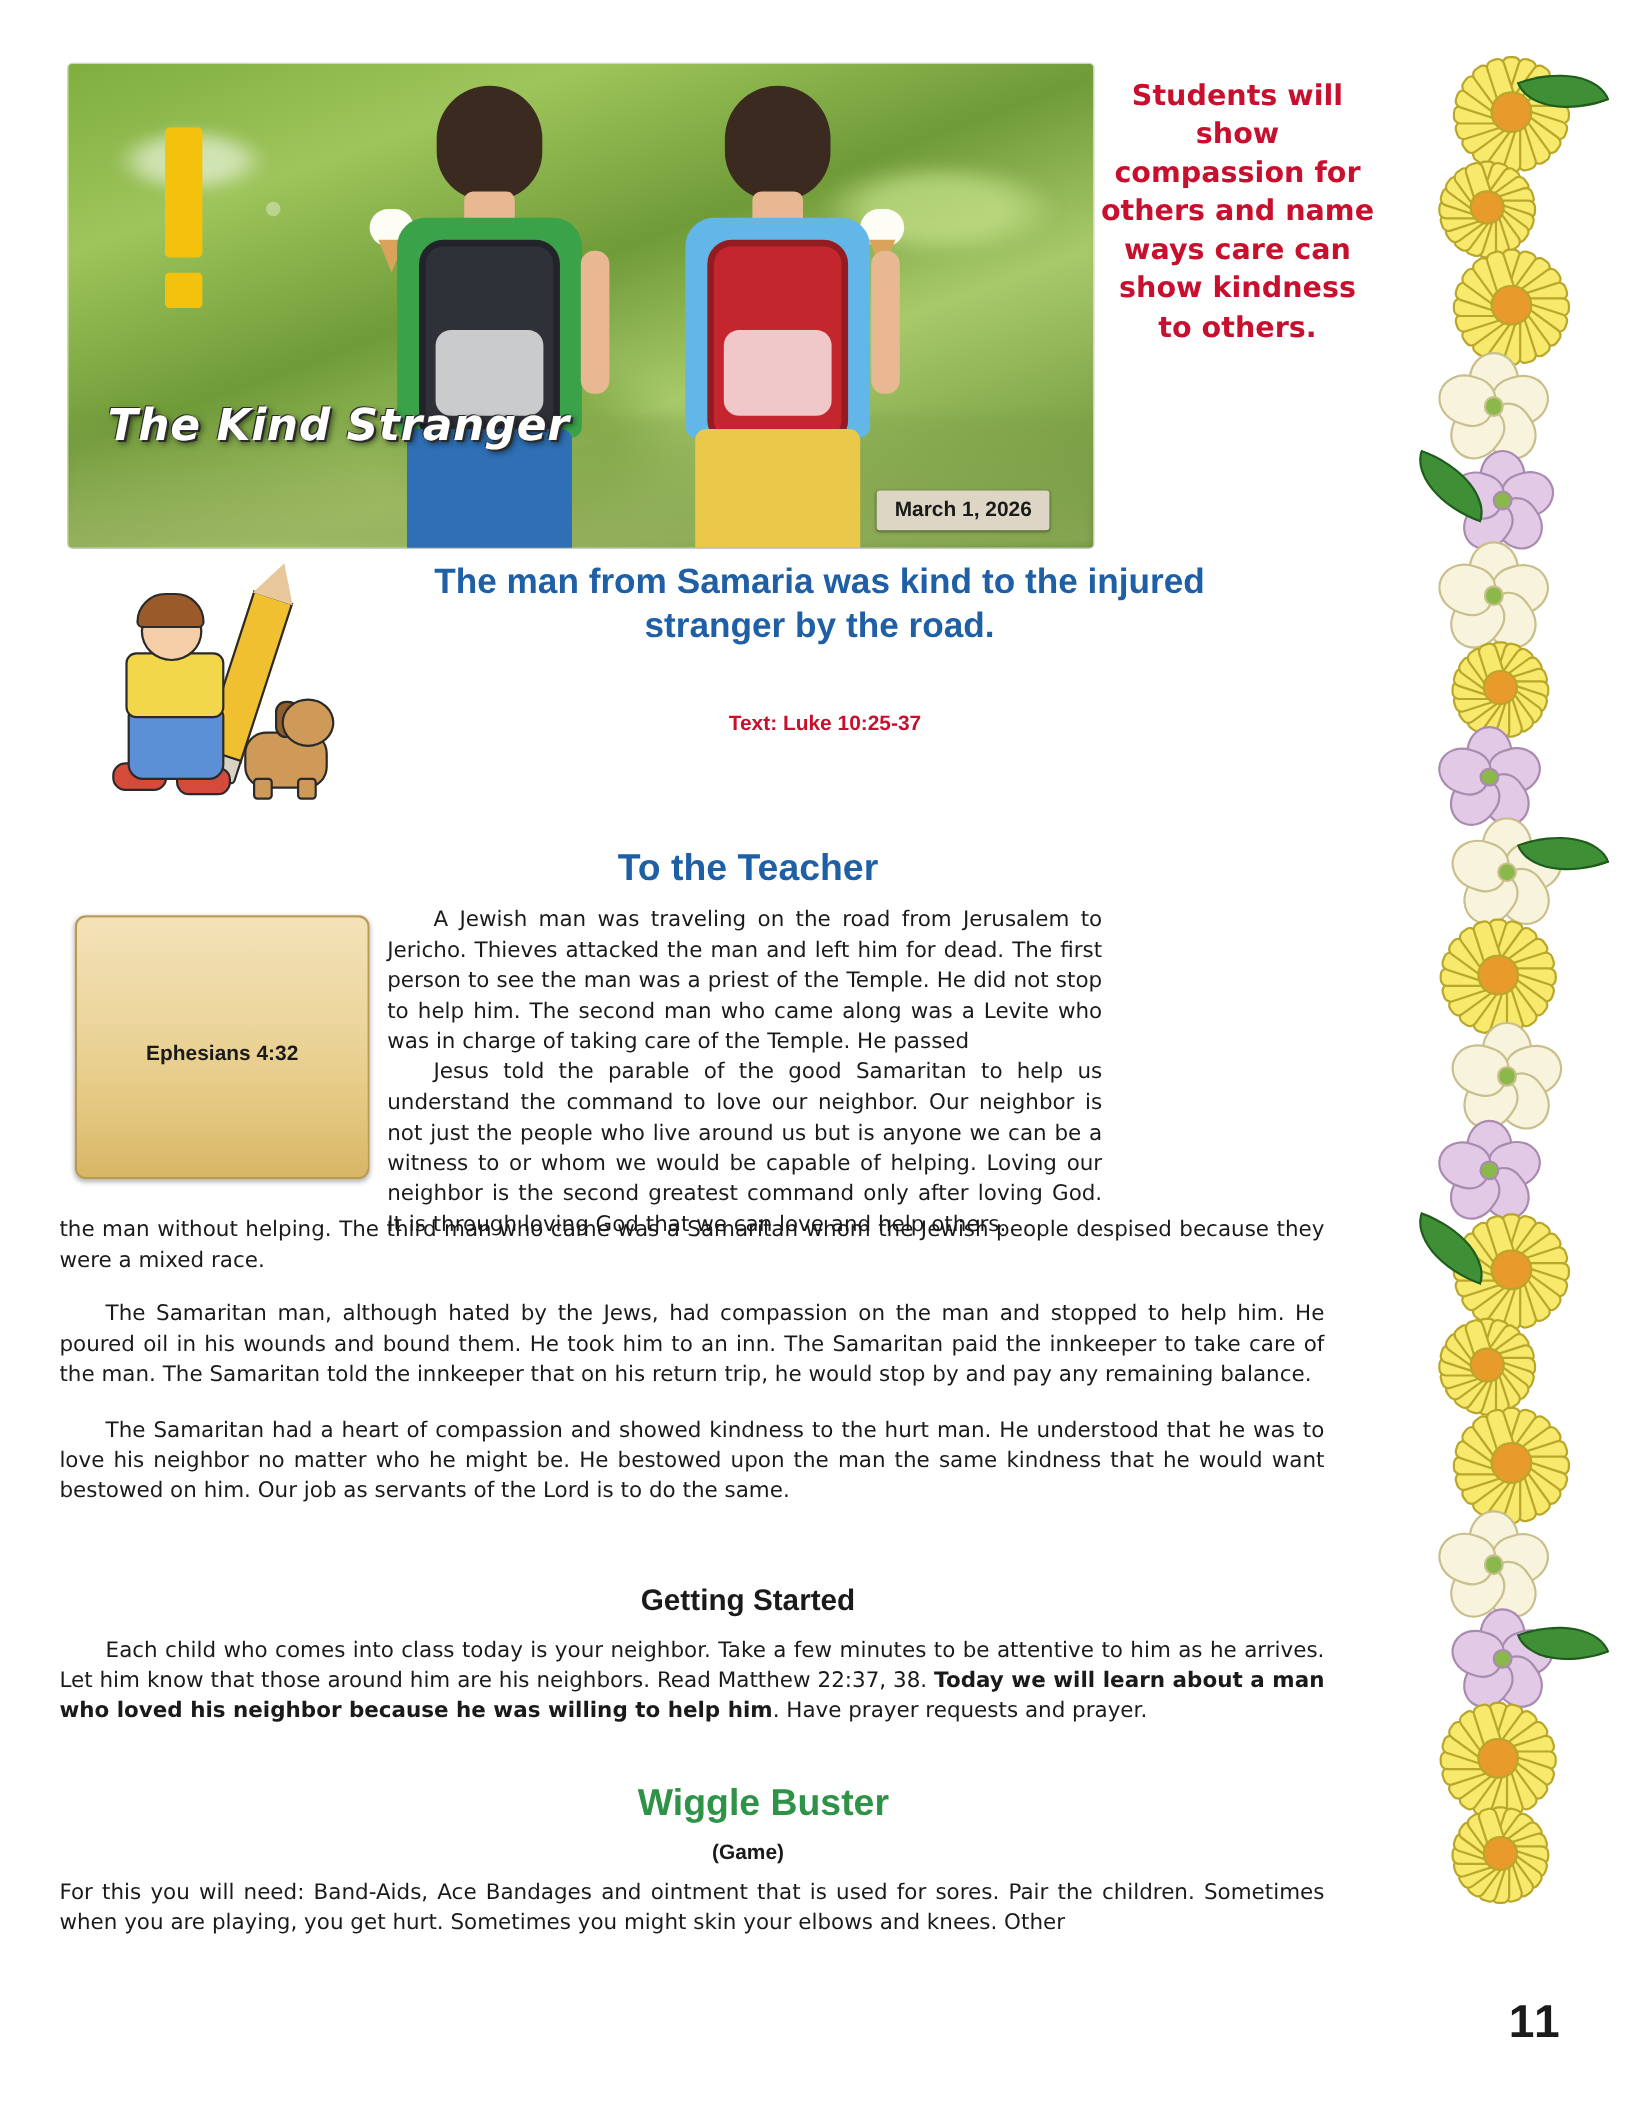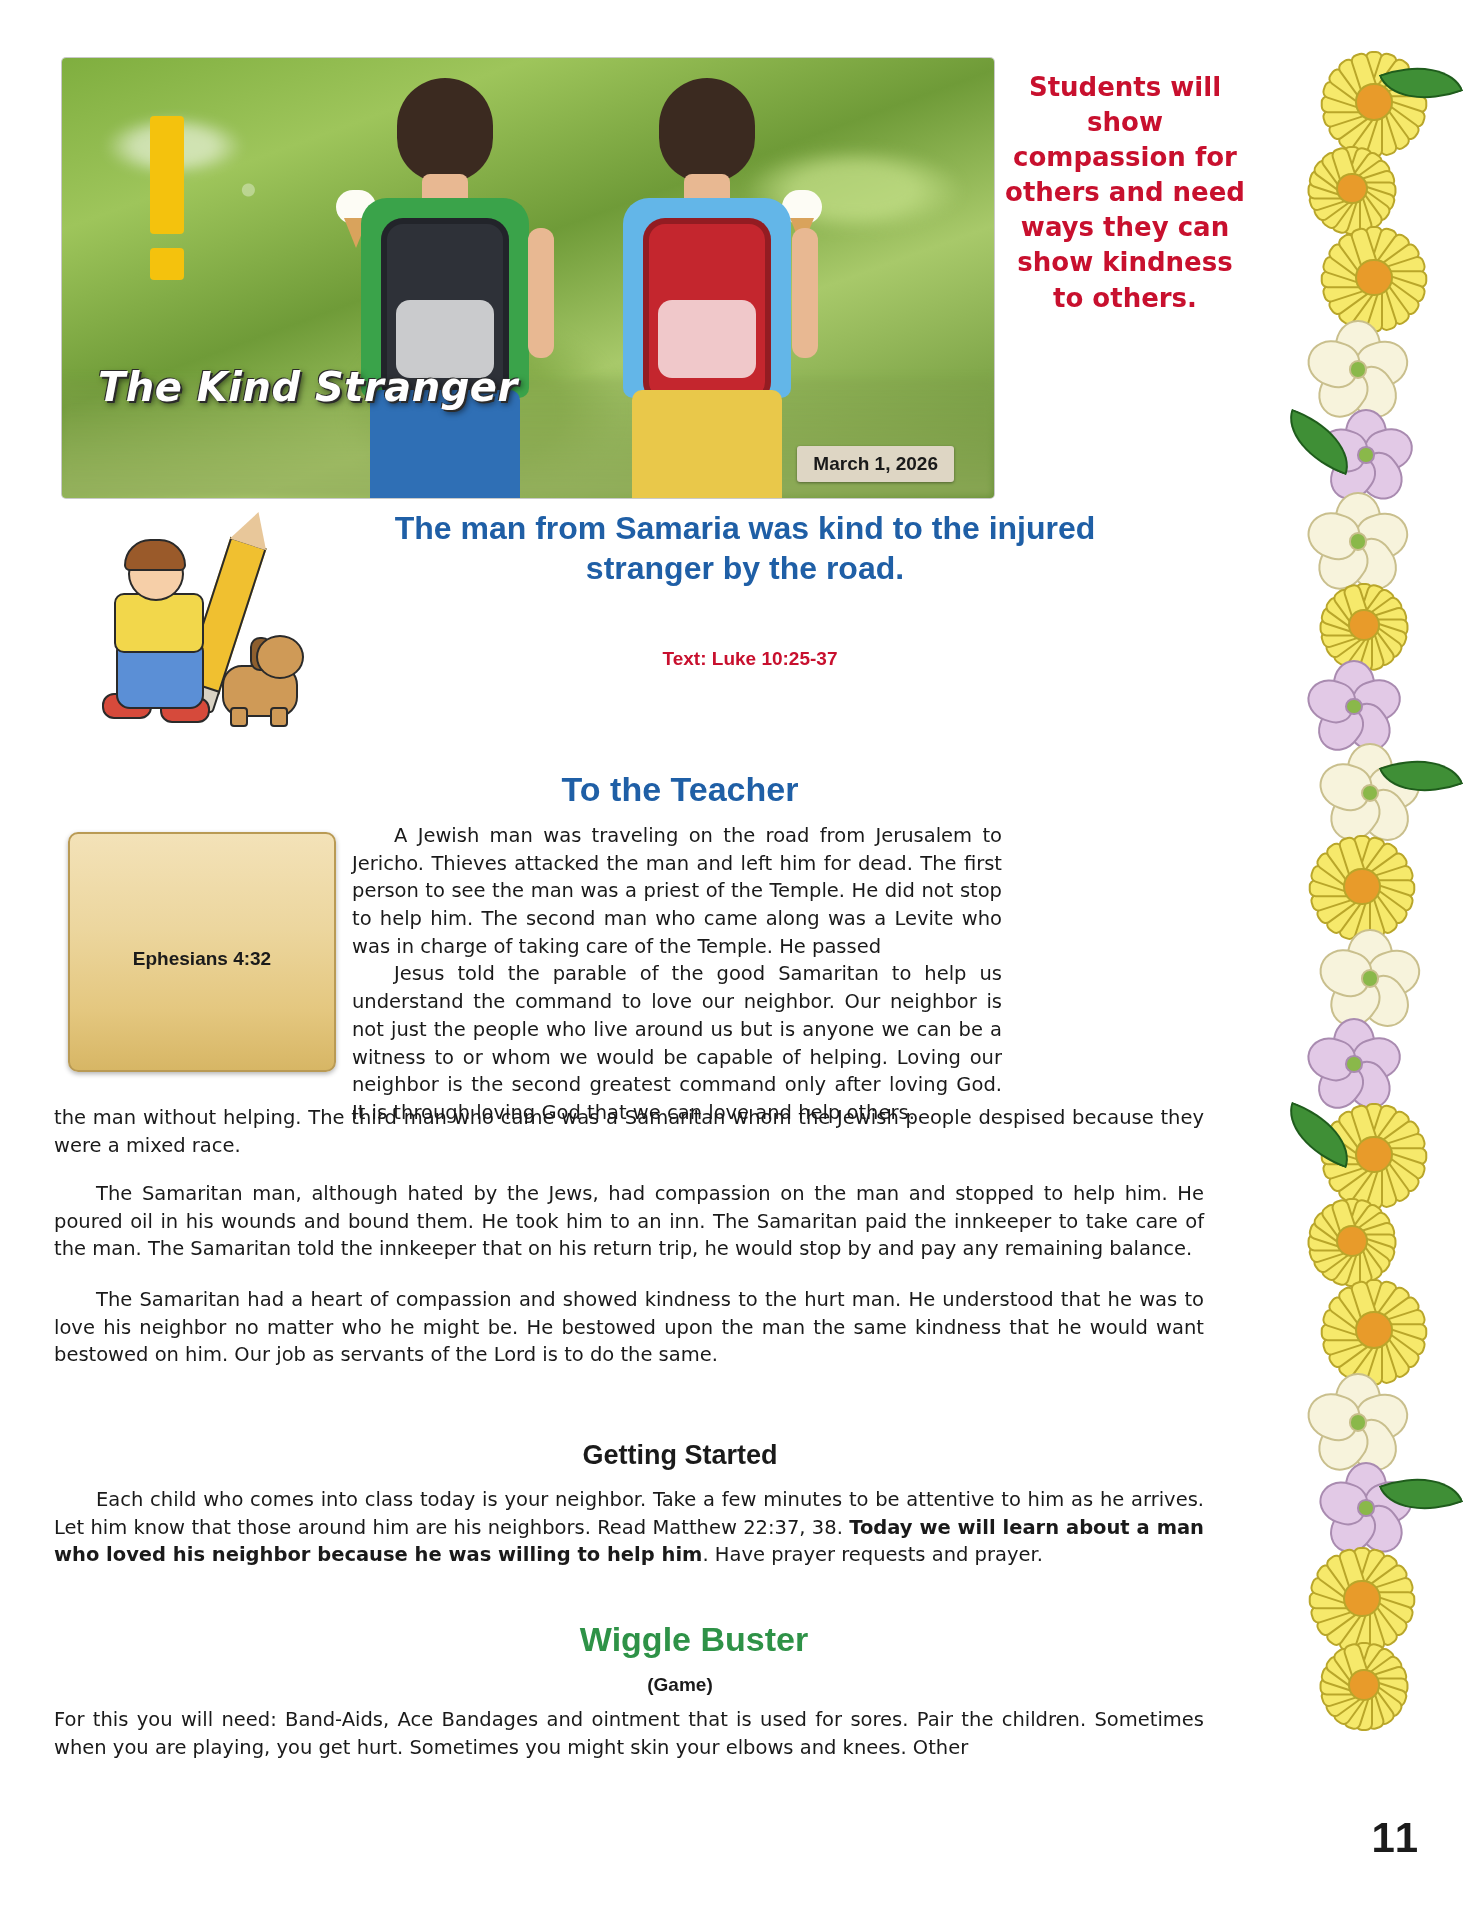--- a/index.html
+++ b/index.html
@@ -332,21 +332,21 @@
     <div class="pack">
         <div class="pocket"></div>
       </div>
     <div class="legs"></div>
   </div>
 
   <div class="hero-title">The Kind Stranger</div>
   <div class="date-badge">March 1, 2026</div>
 </div>
 
-<div class="objective">Students will show compassion for others and need ways they can show kindness to others.</div>
+<div class="objective">Students will show compassion for others and name ways care can show kindness to others.</div>
 
 <div class="border-strip" id="border-strip">
     <div class="flower" style="width: 112px; height: 112px; left: 40px; top: 10px;">
       <div class="petalwrap">
         <div class="petal" style="background: rgb(246, 233, 107); border: 2px solid rgb(185, 166, 42); height: 49.28px; margin-top: -49.28px; transform: rotate(0deg);"></div>
         <div class="petal" style="background: rgb(246, 233, 107); border: 2px solid rgb(185, 166, 42); height: 49.28px; margin-top: -49.28px; transform: rotate(18deg);"></div>
         <div class="petal" style="background: rgb(246, 233, 107); border: 2px solid rgb(185, 166, 42); height: 49.28px; margin-top: -49.28px; transform: rotate(36deg);"></div>
         <div class="petal" style="background: rgb(246, 233, 107); border: 2px solid rgb(185, 166, 42); height: 49.28px; margin-top: -49.28px; transform: rotate(54deg);"></div>
         <div class="petal" style="background: rgb(246, 233, 107); border: 2px solid rgb(185, 166, 42); height: 49.28px; margin-top: -49.28px; transform: rotate(72deg);"></div>
         <div class="petal" style="background: rgb(246, 233, 107); border: 2px solid rgb(185, 166, 42); height: 49.28px; margin-top: -49.28px; transform: rotate(90deg);"></div>

